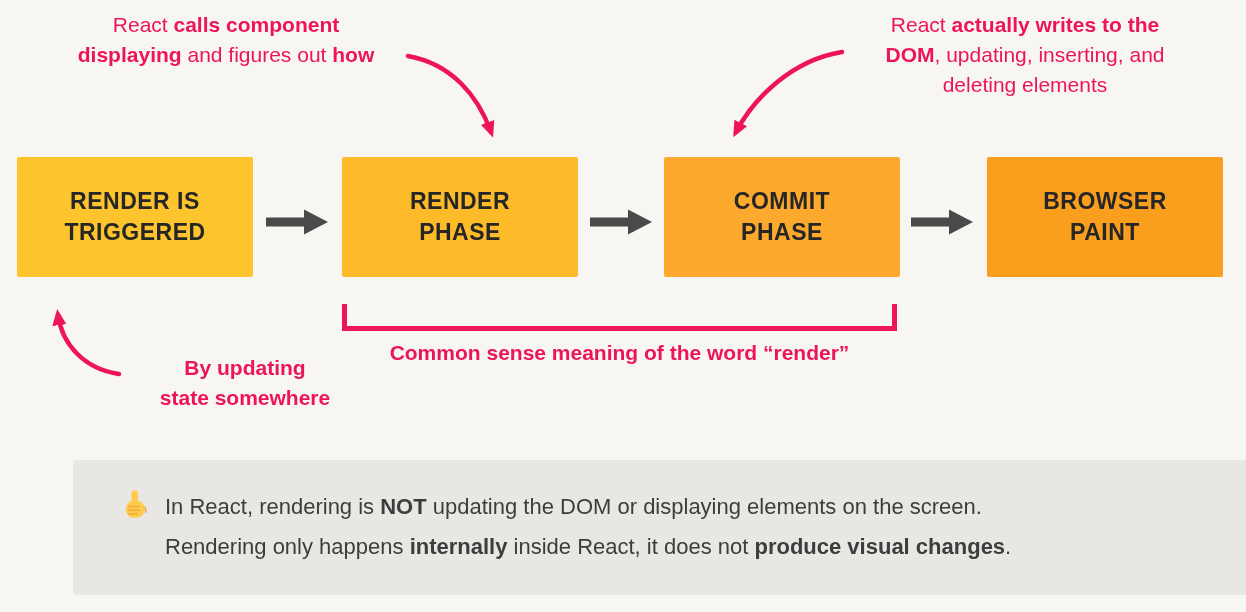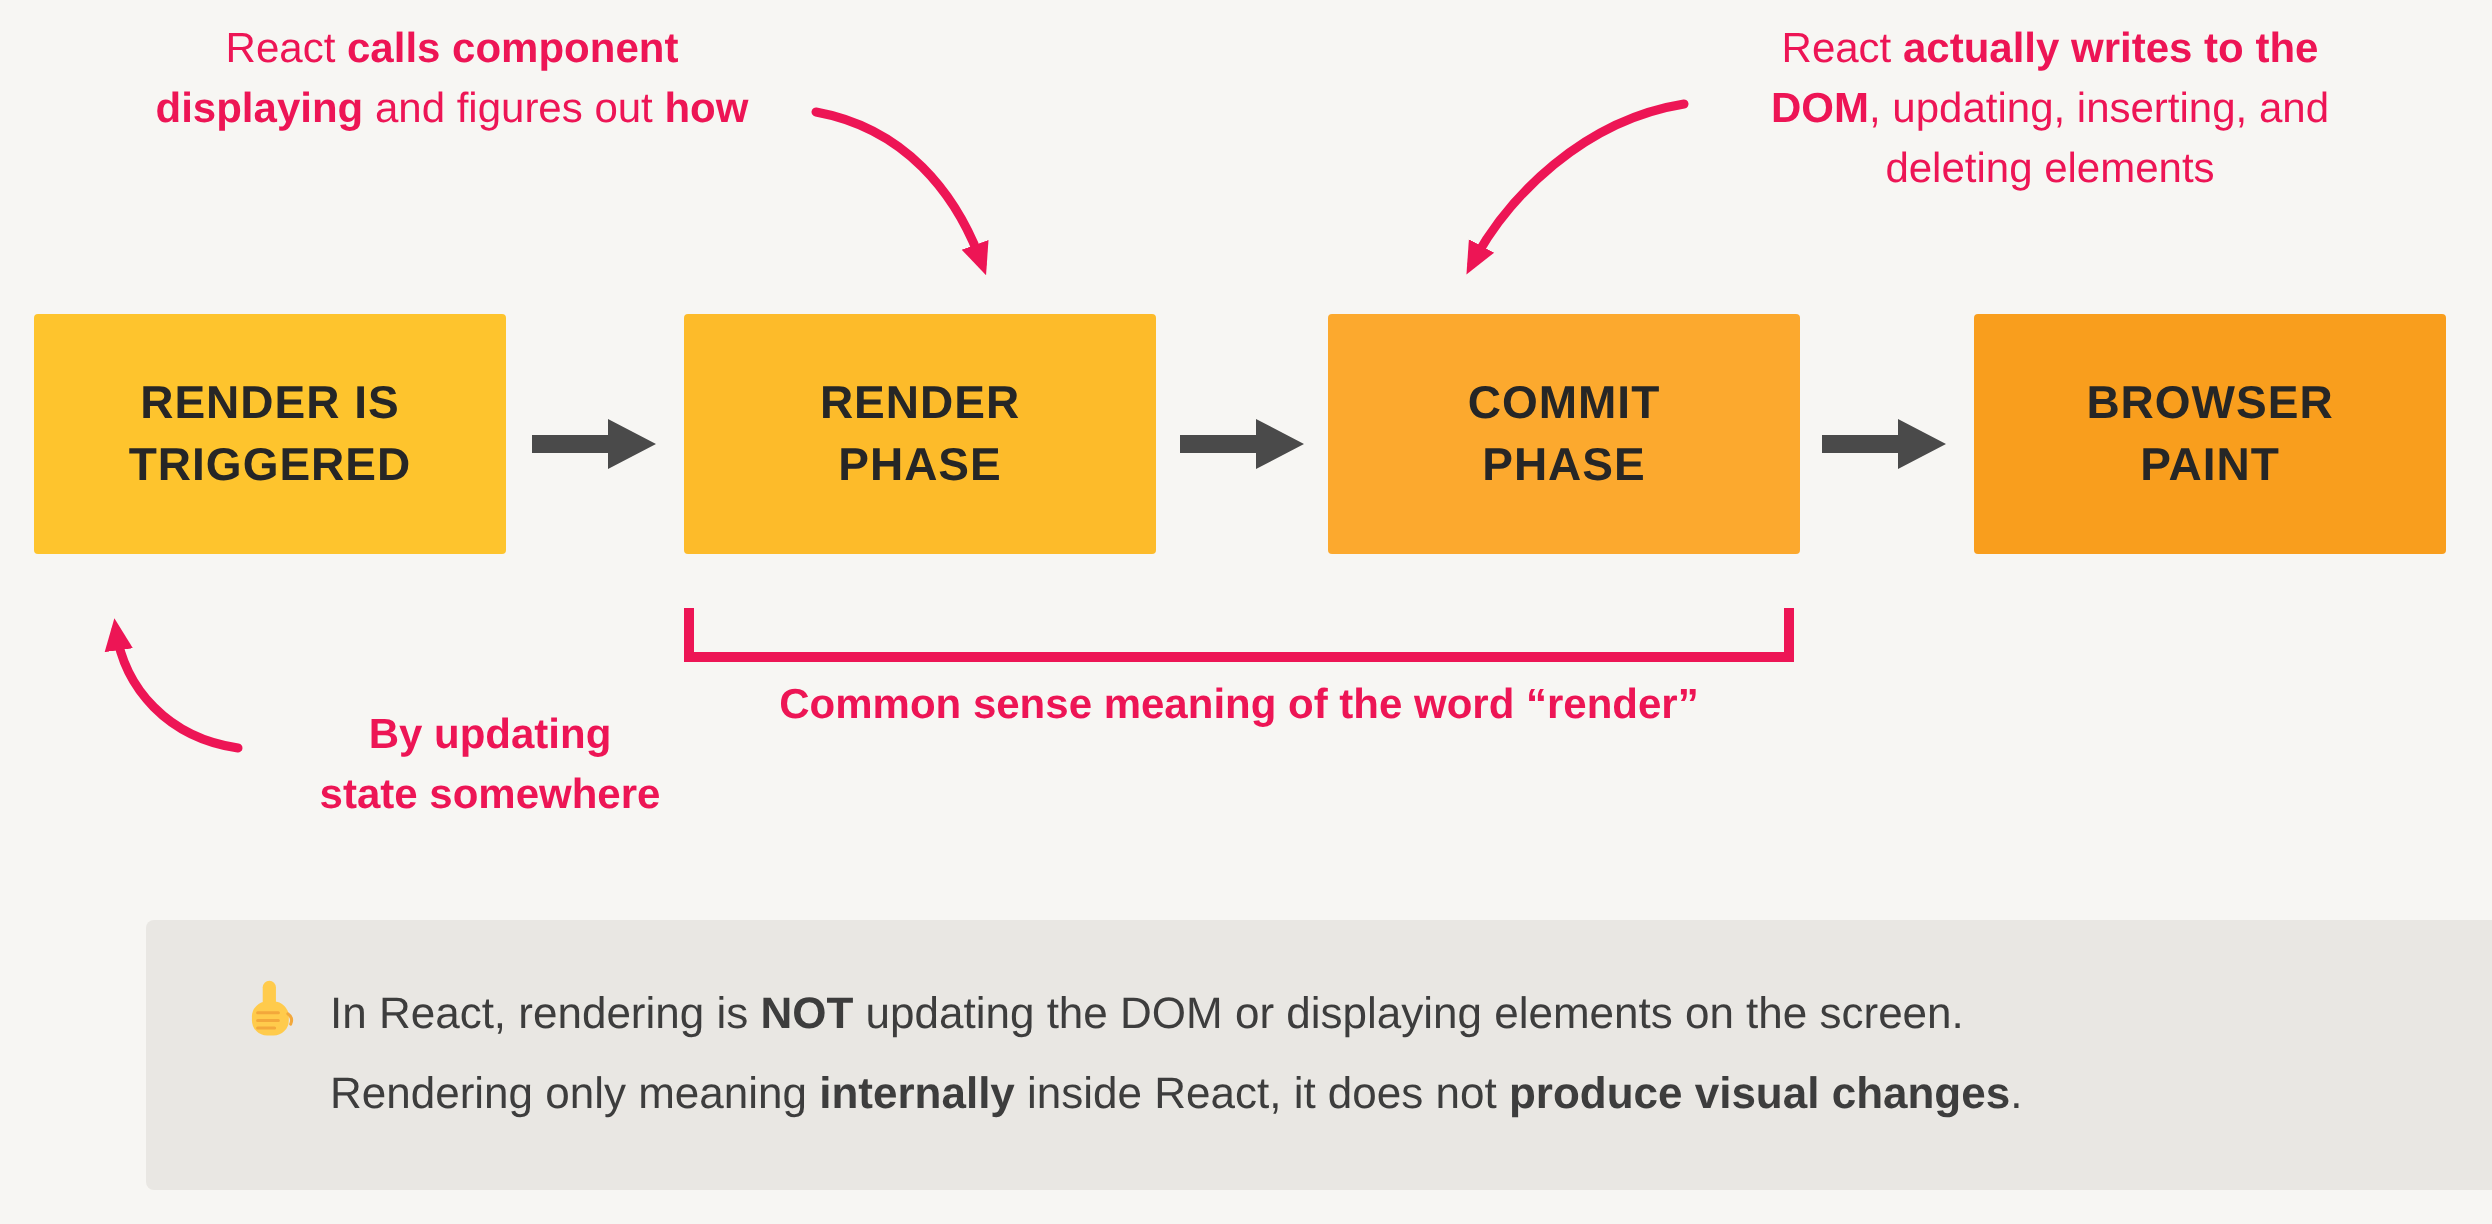--- a/index.html
+++ b/index.html
@@ -128,16 +128,16 @@
 
   <div class="ann ann-trigger"><b>By updating</b><br><b>state somewhere</b></div>
 
   <div class="note">
     <svg class="note-emoji" viewBox="0 0 36 36">
       <rect x="15.2" y="2.5" width="7" height="17" rx="3.5" fill="#FFCB4C"></rect>
       <rect x="9.5" y="13.5" width="19.5" height="18" rx="8" fill="#FFCB4C"></rect>
       <path d="M12.5 19.5 h11 M12.5 23.5 h11 M12.5 27.5 h9" stroke="#F3A83B" stroke-width="1.6" stroke-linecap="round" fill="none"></path>
       <path d="M28.5 20 q3 2 1.5 5.5" stroke="#F3A83B" stroke-width="1.6" stroke-linecap="round" fill="none"></path>
     </svg>
-    <div class="note-text"><span>In React, rendering is </span><b>NOT</b><span> updating the DOM or displaying elements on the screen.</span><br><span>Rendering only meaning </span><b>internally</b><span> inside React, it does not </span><b>produce visual changes</b><span>.</span></div>
+    <div class="note-text"><span>In React, rendering is </span><b>NOT</b><span> updating the DOM or displaying elements on the screen.</span><br><span>Rendering only happens </span><b>internally</b><span> inside React, it does not </span><b>produce visual changes</b><span>.</span></div>
   </div>
 
 </div>
 
 </body></html>

